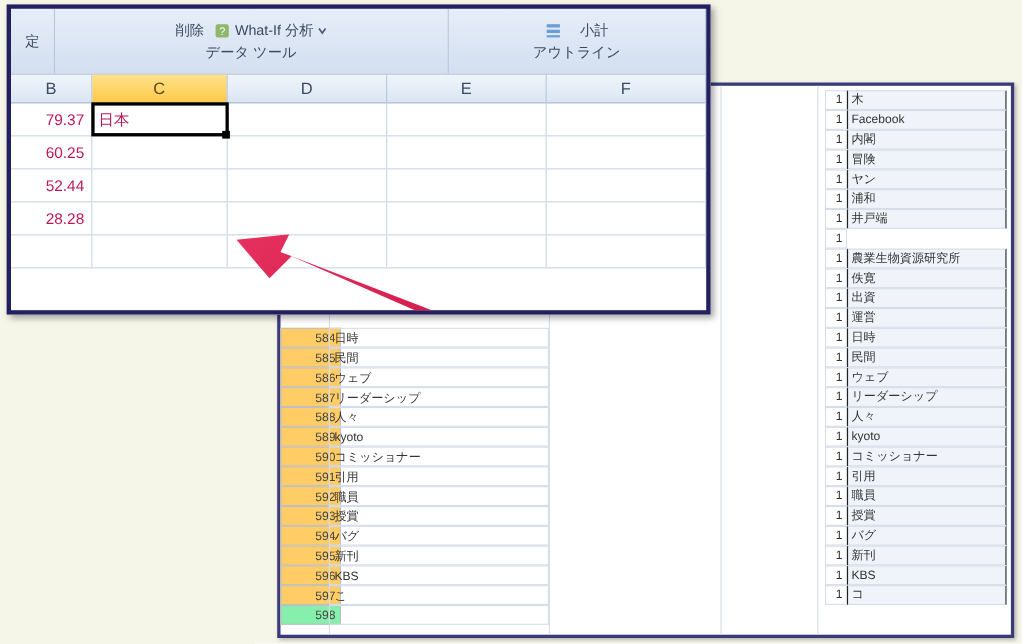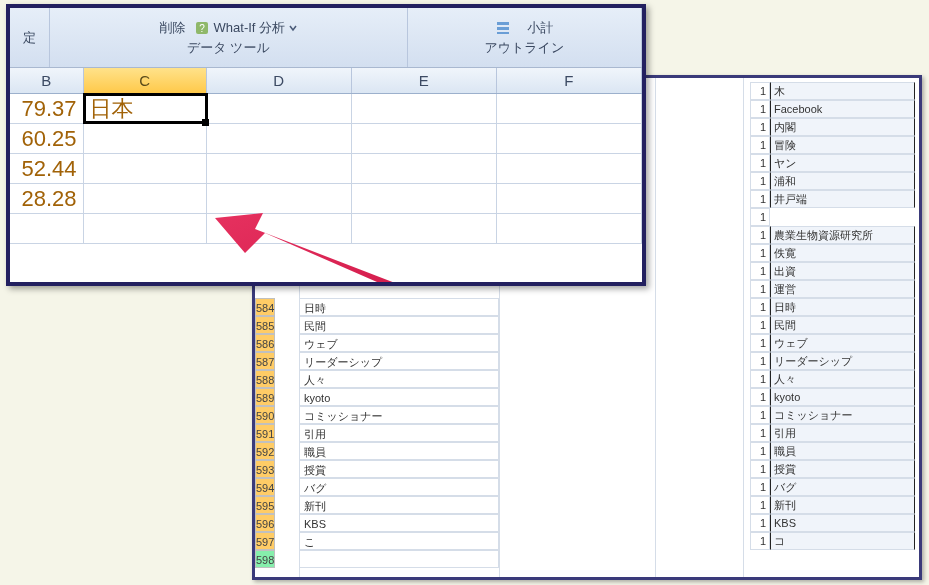--- a/index.html
+++ b/index.html
@@ -21,21 +21,21 @@
     width: 670px;
     height: 505px;
     background: #fff;
     border: 3px solid #3a3a7a;
     box-shadow: 2px 2px 4px rgba(0,0,0,0.3);
   }
   .bg-col-rownums {
     position: absolute;
     left: 0;
     top: 220px;
-    width: 20px;
+    width: 55px;
   }
   .bg-rownum-cell {
     height: 18px;
     line-height: 18px;
     font-size: 11px;
     text-align: right;
     padding-right: 4px;
     background: #ffcc66;
     border: 1px solid #c0c0c0;
     color: #444;
@@ -155,22 +155,22 @@
     color: #5a4a1a;
   }
   .fg-body-row {
     display: flex;
     height: 30px;
     border-bottom: 1px solid #c9d4e4;
   }
   .fg-c {
     border-right: 1px solid #c9d4e4;
     padding: 2px 6px;
-    font-size: 22px;
-    color: #a16207;
+    font-size: 14px;
+    color: #be185d;
     line-height: 26px;
   }
   .fg-c.num { text-align: right; }
   .fg-selected {
     background: #fff;
     outline: 3px solid #000;
     outline-offset: -2px;
     position: relative;
   }
   .fg-fill-handle {

